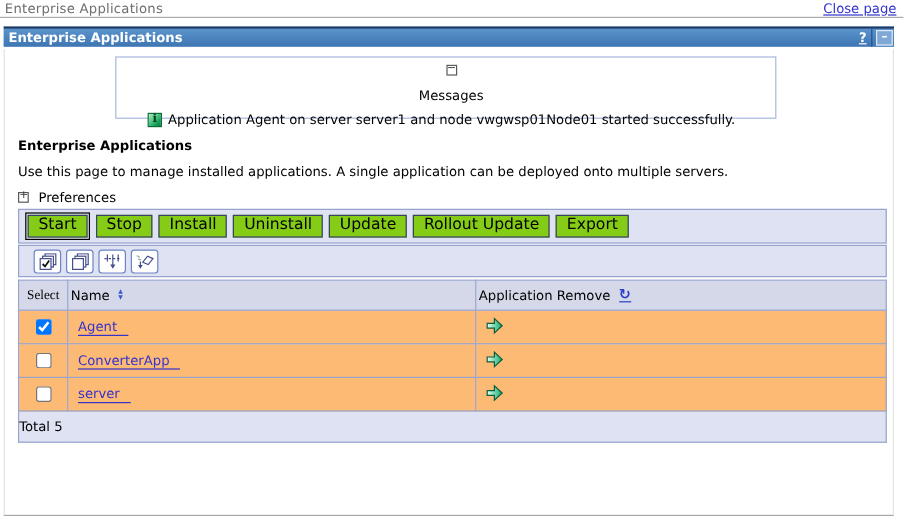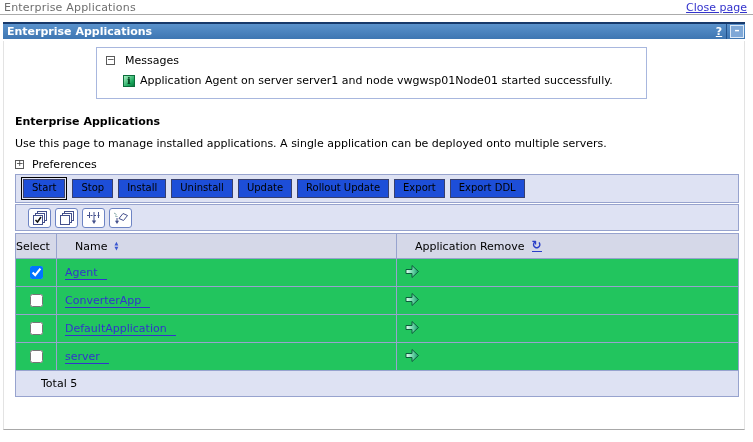--- a/index.html
+++ b/index.html
@@ -52,21 +52,21 @@
     background:#fff; border-left:1px solid #e3e3e3; border-right:1px solid #e3e3e3;
     border-bottom:1px solid #a8a8a8;
   }
 
   
   .messages {
     position:absolute; left:92px; top:6px; width:551px; height:52px;
     border:1px solid #a8b7de; background:#fff;
   }
   .messages .m-head {
-    display:flex; align-items:center; gap:10px; padding:6px 0 0 9px;
+    display:flex; align-items:center; gap:10px; padding:6px 0 0 9px;flex-direction:column;
   }
   .box-toggle {
     display:inline-block; width:9px; height:9px; border:1px solid #5a5a5a;
     line-height:7px; font-size:9px; text-align:center; color:#333;
     cursor:pointer; background:#fff;
   }
   .minus-box::before { content:"−"; position:relative; top:-1px; }
   .plus-box::before  { content:"+"; position:relative; top:-1px; }
   .messages .m-line {
     display:flex; align-items:center; gap:5px; margin:7px 0 0 26px;
@@ -84,22 +84,22 @@
   .descr     { position:absolute; left:11px; top:96px; }
   .prefs     { position:absolute; left:11px; top:117px; display:flex; align-items:center; gap:8px; }
 
   
   .btnbar {
     position:absolute; left:11px; top:133px; width:724px; height:29px;
     background:#dee2f3; border:1px solid #97a3ce;
     display:flex; align-items:center; padding-left:5px;
   }
   .wbtn {
-    background:#1d4ed8; border:1px solid #38406e; color:#000;
-    font-family:inherit; font-size:10px; padding:2px 8px 3px 8px;
+    background:#84cc16; border:1px solid #38406e; color:#000;
+    font-family:inherit; font-size:13px; padding:2px 8px 3px 8px;
     margin-right:5px; cursor:pointer; line-height:12px;
   }
   .wbtn.focused { outline:1px solid #000; outline-offset:1px; margin-left:2px; margin-right:7px; }
 
   
   .iconbar {
     position:absolute; left:11px; top:163px; width:724px; height:27px;
     background:#dee2f3; border:1px solid #97a3ce;
     display:flex; align-items:center; padding-left:12px; gap:4px;
   }
@@ -110,31 +110,31 @@
   }
 
   
   .app-table {
     position:absolute; left:11px; top:192px; width:724px;
     border-collapse:collapse;
   }
   .app-table th, .app-table td { border:1px solid #97a3ce; }
   .app-table thead th {
     background:#d5d8e8; font-weight:normal; height:25px; text-align:center;
-    padding-left:18px;
-  }
-  .app-table thead th.sel-col { text-align:left; padding-left:0; }
+    padding-left:2px;
+  }
+  .app-table thead th.sel-col { text-align:center; padding-left:0;font-family:Liberation Serif, serif; }
   .col-select { width:41px; }
   .col-name   { width:340px; }
-  .app-table tbody td { background:#22c55e; height:28px; }
+  .app-table tbody td { background:#fdba74; height:28px; }
   .app-table td.sel-cell { text-align:center; }
   .app-table td.name-cell { padding-left:8px; }
   .app-table td.status-cell { padding-left:8px; }
   .app-table tfoot td {
-    background:#dee2f3; height:26px; padding-left:25px;
+    background:#dee2f3; height:26px; padding-left:0;
   }
   .th-flex { display:flex; align-items:center; gap:7px; }
 
   .app-link {
     color:#3333cc; text-decoration:none; border-bottom:1px solid #3333cc;
     padding-right:9px; cursor:pointer;
   }
   .sort-icon { display:inline-flex; flex-direction:column; cursor:pointer; }
   .sort-icon::before { content:"▲"; font-size:5px; line-height:5px; color:#3a57d0; }
   .sort-icon::after  { content:"▼"; font-size:5px; line-height:5px; color:#3a57d0; }
@@ -193,21 +193,20 @@
   </div>
 
   <div class="btnbar">
     <button class="wbtn focused">Start</button>
     <button class="wbtn">Stop</button>
     <button class="wbtn">Install</button>
     <button class="wbtn">Uninstall</button>
     <button class="wbtn">Update</button>
     <button class="wbtn">Rollout Update</button>
     <button class="wbtn">Export</button>
-    <button class="wbtn">Export DDL</button>
   </div>
 
   <div class="iconbar">
     <span class="ibtn">
       <svg width="16" height="14" viewBox="0 0 16 14">
         <rect x="5.5" y="0.5" width="9" height="9" fill="#fff" stroke="#44508c"></rect>
         <rect x="3.5" y="2.5" width="9" height="9" fill="#fff" stroke="#44508c"></rect>
         <rect x="1.5" y="4.5" width="9" height="9" fill="#fff" stroke="#44508c"></rect>
         <path d="M3.5 9 L5.5 11 L9 6" stroke="#111" stroke-width="1.5" fill="none"></path>
       </svg>
@@ -268,27 +267,20 @@
       </tr>
       <tr>
         <td class="sel-cell"><input type="checkbox" style=""></td>
         <td class="name-cell"><a class="app-link">ConverterApp</a></td>
         <td class="status-cell"><span class="status-icon"><svg width="15" height="15" viewBox="0 0 15 15">
                 <path d="M1 5.5 L7 5.5 L7 1.5 L13.5 7.5 L7 13.5 L7 9.5 L1 9.5 Z" fill="url(#grn)" stroke="#0d5c3d"></path>
               </svg></span></td>
       </tr>
       <tr>
         <td class="sel-cell"><input type="checkbox" style=""></td>
-        <td class="name-cell"><a class="app-link">DefaultApplication</a></td>
-        <td class="status-cell"><span class="status-icon"><svg width="15" height="15" viewBox="0 0 15 15">
-                <path d="M1 5.5 L7 5.5 L7 1.5 L13.5 7.5 L7 13.5 L7 9.5 L1 9.5 Z" fill="url(#grn)" stroke="#0d5c3d"></path>
-              </svg></span></td>
-      </tr>
-      <tr>
-        <td class="sel-cell"><input type="checkbox" style=""></td>
         <td class="name-cell"><a class="app-link">server</a></td>
         <td class="status-cell"><span class="status-icon"><svg width="15" height="15" viewBox="0 0 15 15">
                 <path d="M1 5.5 L7 5.5 L7 1.5 L13.5 7.5 L7 13.5 L7 9.5 L1 9.5 Z" fill="url(#grn)" stroke="#0d5c3d"></path>
               </svg></span></td>
       </tr>
     </tbody>
     <tfoot>
       <tr>
         <td colspan="3">Total 5</td>
       </tr>

